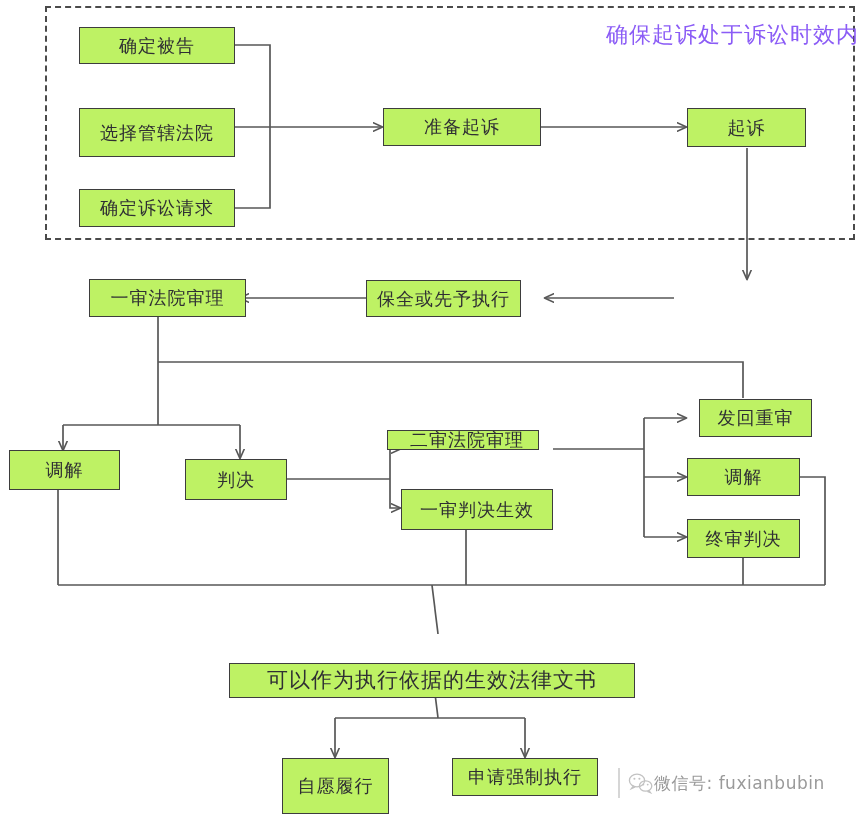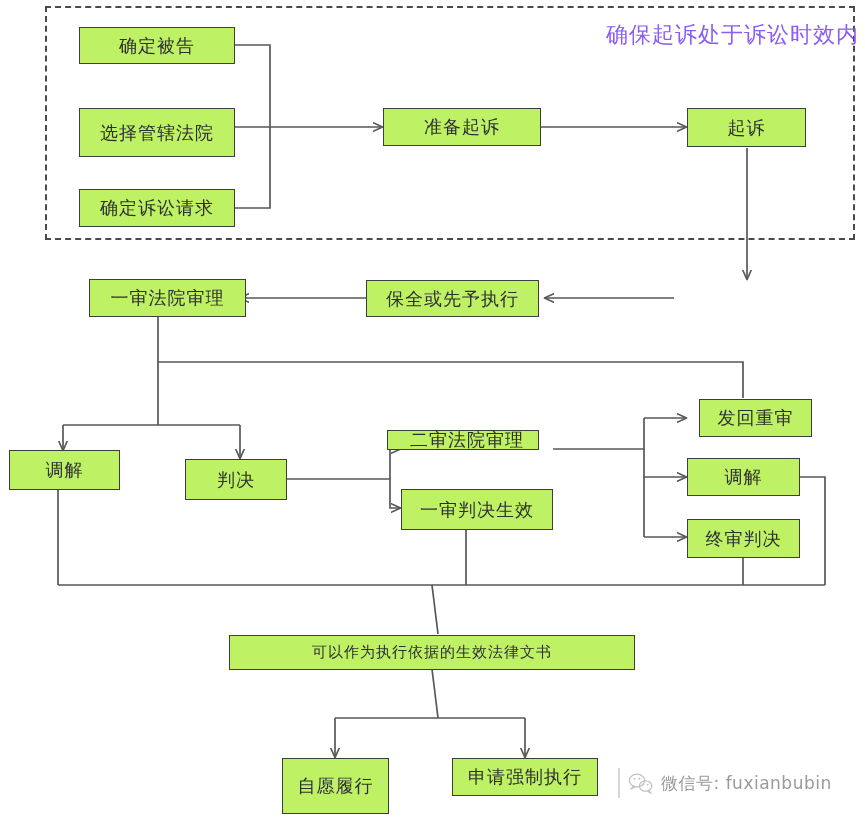--- a/index.html
+++ b/index.html
@@ -29,41 +29,40 @@
     display:flex;
     align-items:center;
     justify-content:center;
     color:#2f2f33;
     font-size:18px;
     line-height:1;
     letter-spacing:1px;
     white-space:nowrap;
     z-index:3;
   }
-  .node.wide{font-size:15px;}
+  .node.wide{font-size:21px;margin-top:28px;}
   .dashed-group{
     position:absolute;
     box-sizing:border-box;
     border:2px dashed #4a4a4a;
     background:transparent;
     z-index:1;
   }
   .group-note{
     position:absolute;
     color:#8b5cf6;
     font-size:22px;
     letter-spacing:1px;
     white-space:nowrap;
     z-index:3;
   }
   .watermark{
     position:absolute;
     display:flex;
     align-items:center;
-    gap:7px;
     color:#9a9a9a;
     font-size:17px;
     letter-spacing:0.5px;
     white-space:nowrap;
     z-index:4;
     border-left:2px solid #d6d6d6;
     padding-left:8px;
     height:30px;
   }
   .watermark .wm-text{font-family:"DejaVu Sans","Liberation Sans",sans-serif;}
@@ -140,21 +139,21 @@
 
   <div class="node" style="left:79px; top:108px; width:156px; height:49px;">选择管辖法院</div>
 
   <div class="node" style="left:79px; top:189px; width:156px; height:38px;">确定诉讼请求</div>
 
   <div class="node" style="left:383px; top:108px; width:158px; height:38px;">准备起诉</div>
 
   <div class="node" style="left:687px; top:108px; width:119px; height:39px;">起诉</div>
 
 
-  <div class="node" style="left:366px; top:280px; width:173px; height:37px;">保全或先予执行</div>
+  <div class="node" style="left:366px; top:280px; width:155px; height:37px;">保全或先予执行</div>
 
   <div class="node" style="left:89px; top:279px; width:157px; height:38px;">一审法院审理</div>
 
   <div class="node" style="left:9px; top:450px; width:111px; height:40px;">调解</div>
 
   <div class="node" style="left:185px; top:459px; width:102px; height:41px;">判决</div>
 
   <div class="node" style="left:387px; top:430px; width:152px; height:20px;padding-left:8px;">二审法院审理</div>
 
   <div class="node" style="left:401px; top:489px; width:152px; height:41px;">一审判决生效</div>

